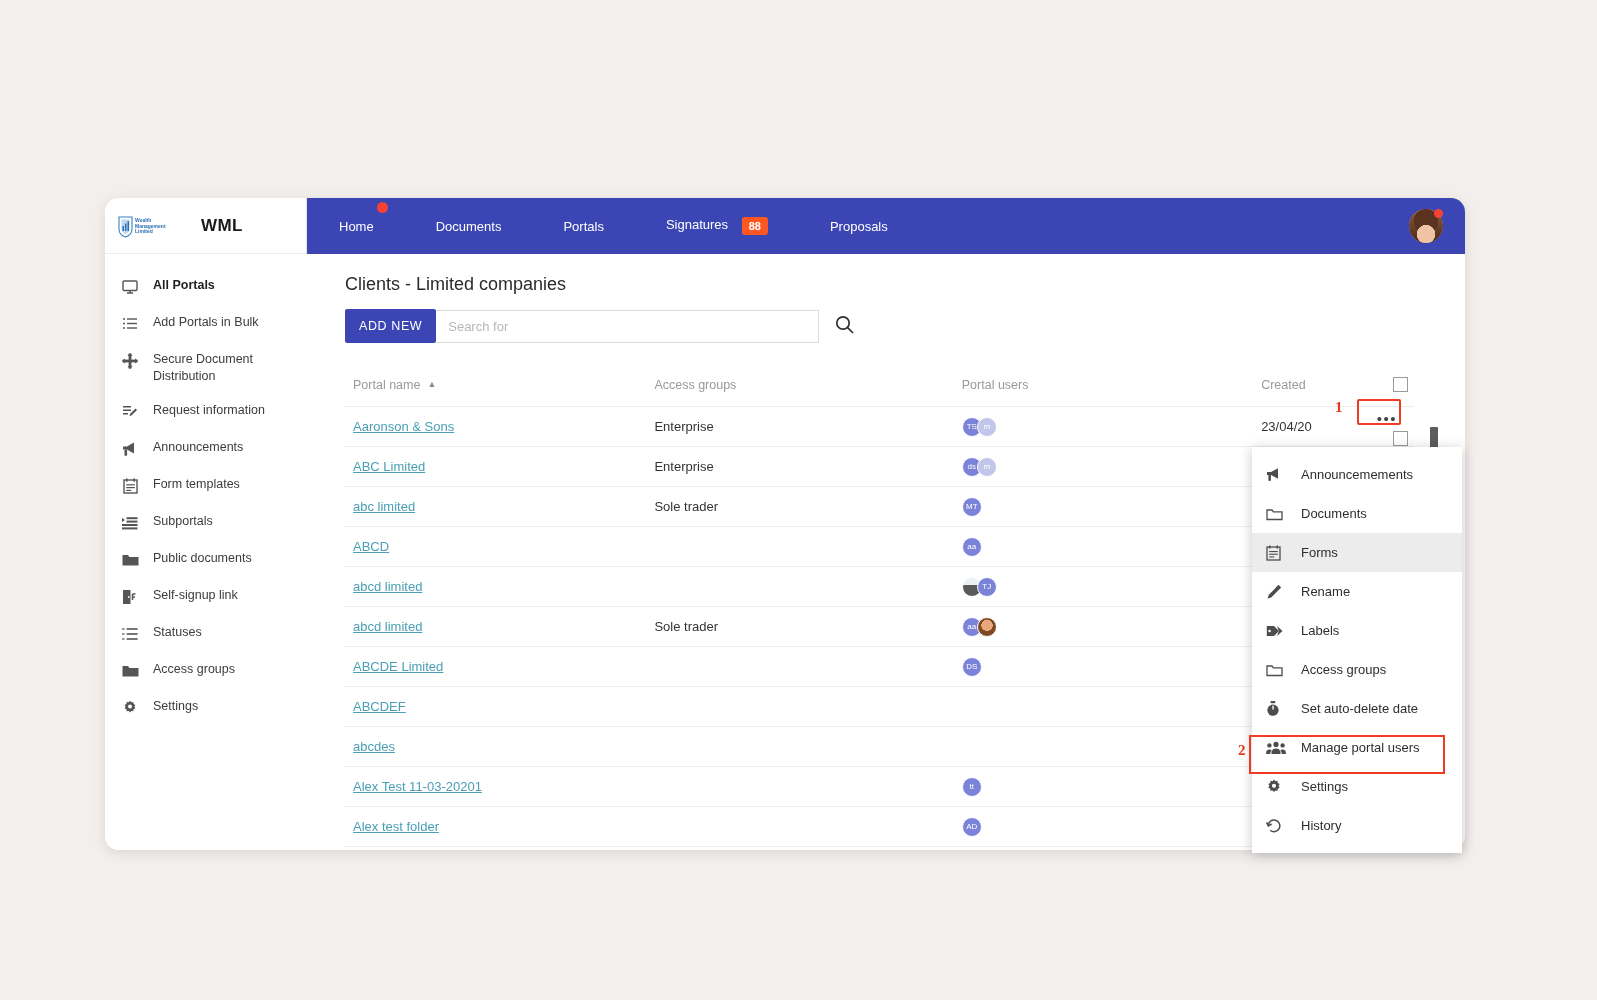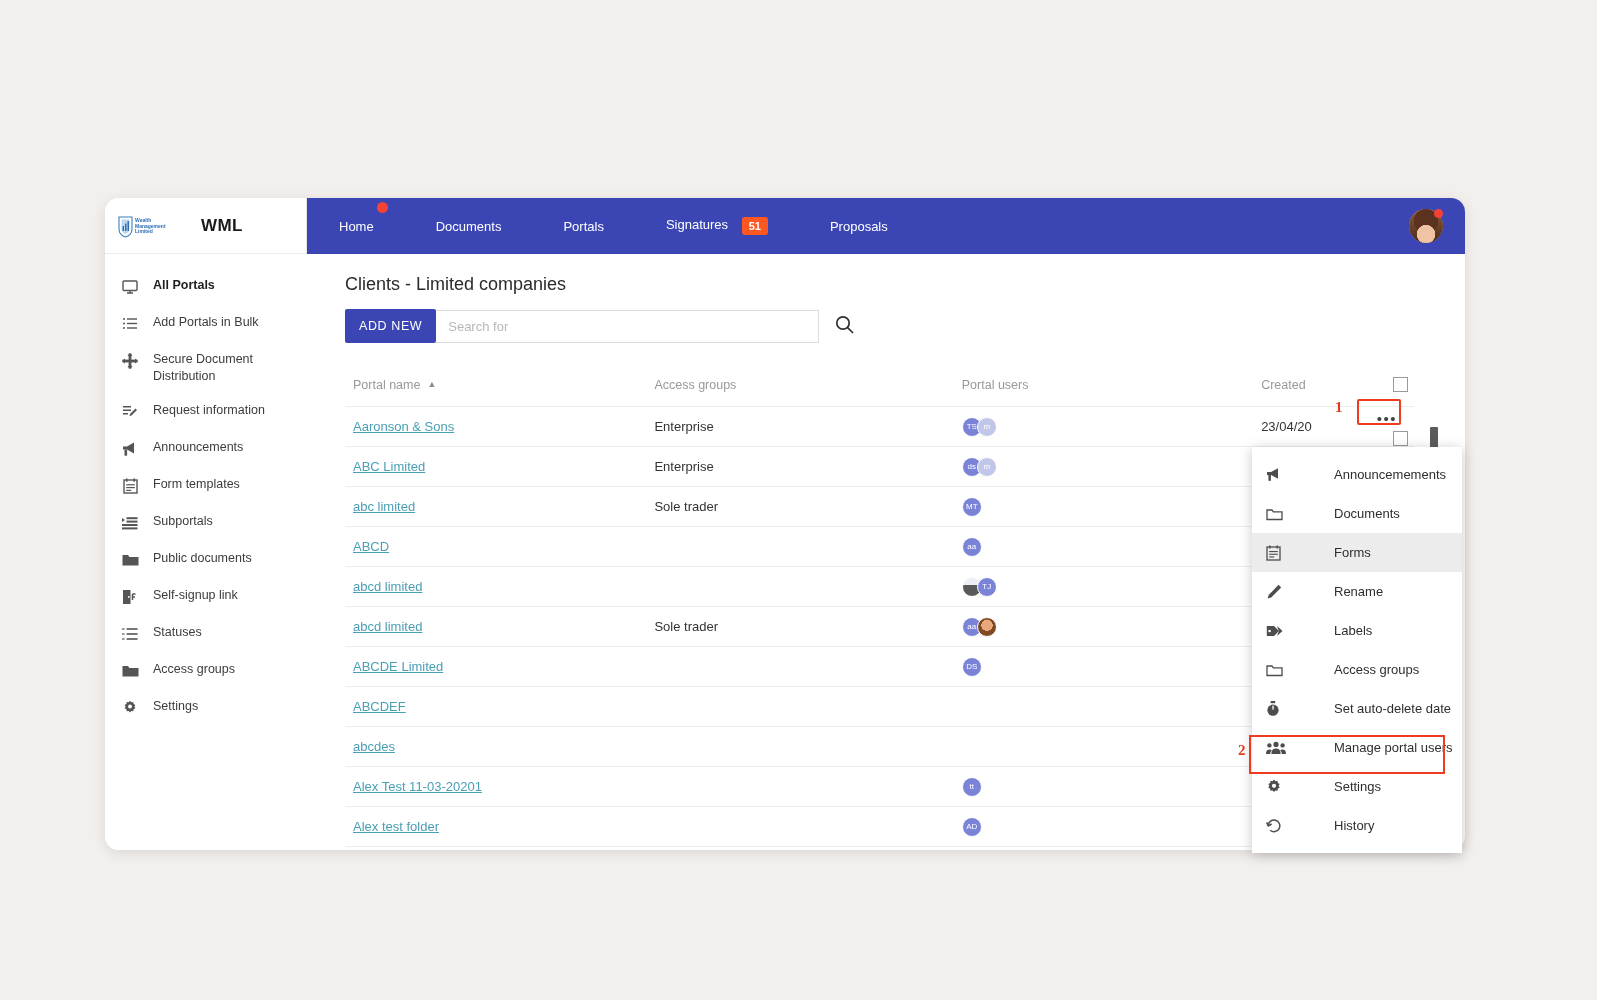--- a/index.html
+++ b/index.html
@@ -220,21 +220,20 @@
     background: #fff;
     box-shadow: 0 2px 12px rgba(0,0,0,0.22);
     padding: 8px 0;
     z-index: 40;
   }
   .ctx-item {
     display: flex; align-items: center;
     height: 39px; padding-left: 14px;
     font-size: 13px; color: #2e2e2e;
     cursor: pointer;
-    gap: 33px;
   }
   .ctx-item.hovered { background: #ececec; }
   .ctx-ico {
     width: 24px; min-width: 24px;
     display: flex; align-items: center; justify-content: flex-start;
     color: #4d4d4d; margin-right: 11px;
   }
   #ctx-hl {
     position: absolute; left: 1144px; top: 537px;
     width: 196px; height: 39px;
@@ -438,21 +437,21 @@
         <span class="dot-badge"></span>
       </div>
       <div class="topnav-item">
         <span>Documents</span>
       </div>
       <div class="topnav-item">
         <span>Portals</span>
       </div>
       <div class="topnav-item">
         <span>Signatures</span>
-        <span class="count-badge">51</span>
+        <span class="count-badge">88</span>
       </div>
       <div class="topnav-item">
         <span>Proposals</span>
       </div>
     </div>
     <div class="avatar-topright">
       <div class="face"></div>
     </div>
     <div class="avatar-dot" style="right:22px;top:11px;"></div>
   </div>

